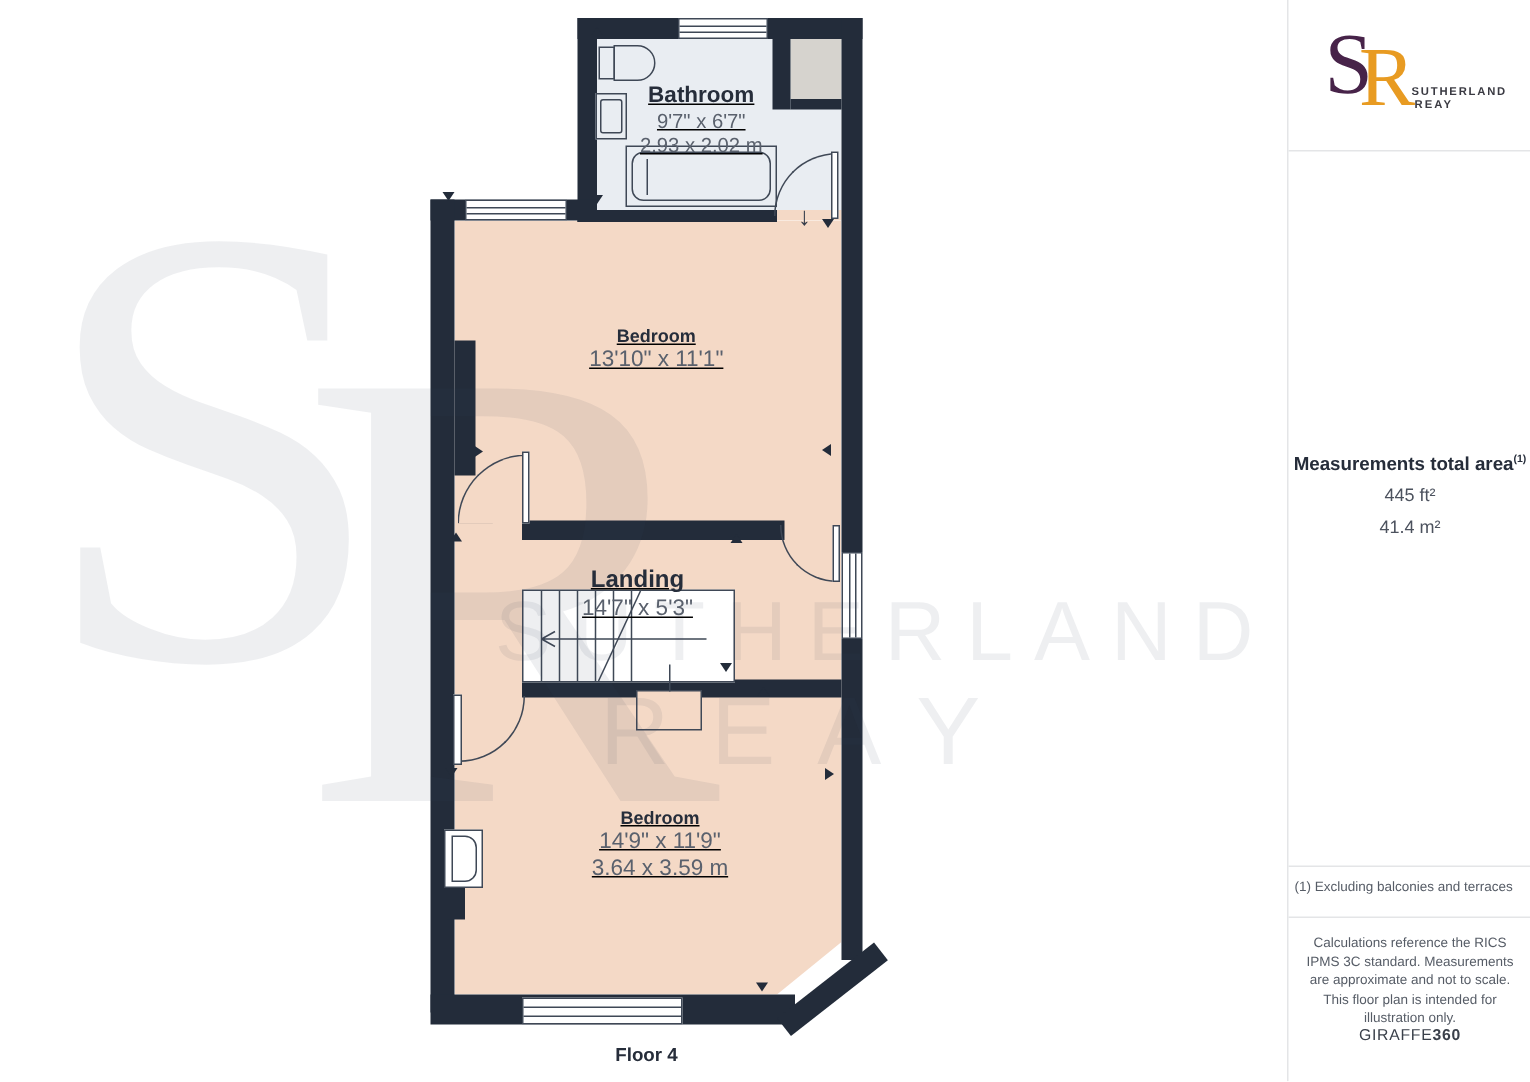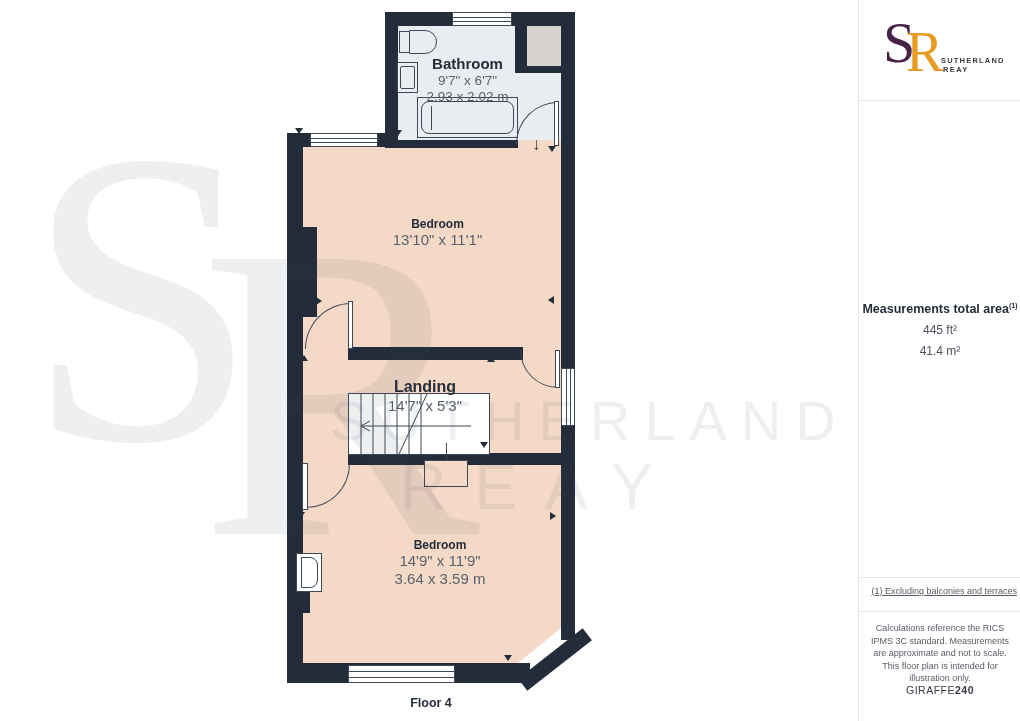--- a/index.html
+++ b/index.html
@@ -29,21 +29,21 @@
   .window .pane-v{position:absolute;top:0;bottom:0;width:1px;background:var(--line);}
   .fixture{position:absolute;border:1px solid var(--line);z-index:22;}
   .arc{position:absolute;z-index:23;}
   .leaf{position:absolute;background:#fff;border:1px solid var(--line);z-index:24;}
   .marker{position:absolute;width:0;height:0;z-index:26;}
   .mk-up{border-left:4px solid transparent;border-right:4px solid transparent;border-bottom:6px solid var(--wall);}
   .mk-down{border-left:4px solid transparent;border-right:4px solid transparent;border-top:6px solid var(--wall);}
   .mk-left{border-top:4px solid transparent;border-bottom:4px solid transparent;border-right:6px solid var(--wall);}
   .mk-right{border-top:4px solid transparent;border-bottom:4px solid transparent;border-left:6px solid var(--wall);}
 
-  .room-label{position:absolute;text-align:center;z-index:60;line-height:1.18;}
+  .room-label{position:absolute;text-align:center;z-index:60;line-height:1.18;text-decoration:underline;}
   .room-label .rname{font-weight:bold;color:var(--label);}
   .room-label .rdim{color:var(--dim);}
   .lbl-lg .rname{font-size:12px;}
   .lbl-lg .rdim{font-size:15px;}
   .lbl-md .rname{font-size:15px;}
   .lbl-md .rdim{font-size:13.5px;}
 
   #floor-label{position:absolute;left:285px;top:696px;width:292px;text-align:center;
     font-size:12.5px;font-weight:bold;color:var(--label);z-index:60;}
 
@@ -59,21 +59,21 @@
   #logo{position:absolute;left:24px;top:20px;width:130px;height:64px;}
   #logo .ls{position:absolute;left:0;top:-6px;font-family:"Liberation Serif",serif;font-size:58px;line-height:1;color:var(--brand-purple);}
   #logo .lr{position:absolute;left:23px;top:4px;font-family:"Liberation Serif",serif;font-size:56px;line-height:1;color:var(--brand-orange);}
   #logo .ltxt{position:absolute;left:58px;top:36px;color:#3a3a42;font-weight:bold;}
   #logo .ltxt .t1{font-size:7.5px;letter-spacing:1.2px;}
   #logo .ltxt .t2{font-size:7.5px;letter-spacing:1.4px;margin-left:2px;}
   #area-block{position:absolute;left:0;top:302px;width:162px;text-align:center;}
   #area-block .a-head{font-size:12.5px;font-weight:bold;color:var(--label);}
   #area-block .a-head sup{font-size:7px;}
   #area-block .a-val{font-size:12px;color:#4c525e;margin-top:7px;}
-  #footnote{position:absolute;left:4px;top:586px;width:154px;text-align:right;font-size:9px;color:var(--muted);text-decoration:underline;}
+  #footnote{position:absolute;left:4px;top:586px;width:154px;text-align:left;font-size:9px;color:var(--muted);}
   #disclaimer{position:absolute;left:10px;top:622px;width:142px;text-align:center;font-size:9px;line-height:1.4;color:var(--muted);}
   #brand{position:absolute;left:0;top:684px;width:162px;text-align:center;font-size:10.5px;color:#3a404a;letter-spacing:.5px;}
   #brand .b2{font-weight:bold;}
 
   #entry-arrow{position:absolute;left:532px;top:135px;font-size:17px;color:#333c4a;z-index:26;}
 </style>
 </head>
 <body>
 
 <div id="stage">
@@ -222,17 +222,17 @@
       <div class="a-head">
         <span>Measurements total area</span><sup>(1)</sup>
       </div>
       <div class="a-val">445 ft²</div>
       <div class="a-val">41.4 m²</div>
     </div>
 
     <div id="footnote">(1) Excluding balconies and terraces</div>
     <div id="disclaimer">Calculations reference the RICS IPMS 3C standard. Measurements are approximate and not to scale. This floor plan is intended for illustration only.</div>
     <div id="brand">
-      <span class="b1">GIRAFFE</span><span class="b2">240</span>
+      <span class="b1">GIRAFFE</span><span class="b2">360</span>
     </div>
   </div>
 
 </div>
 
 </body></html>

